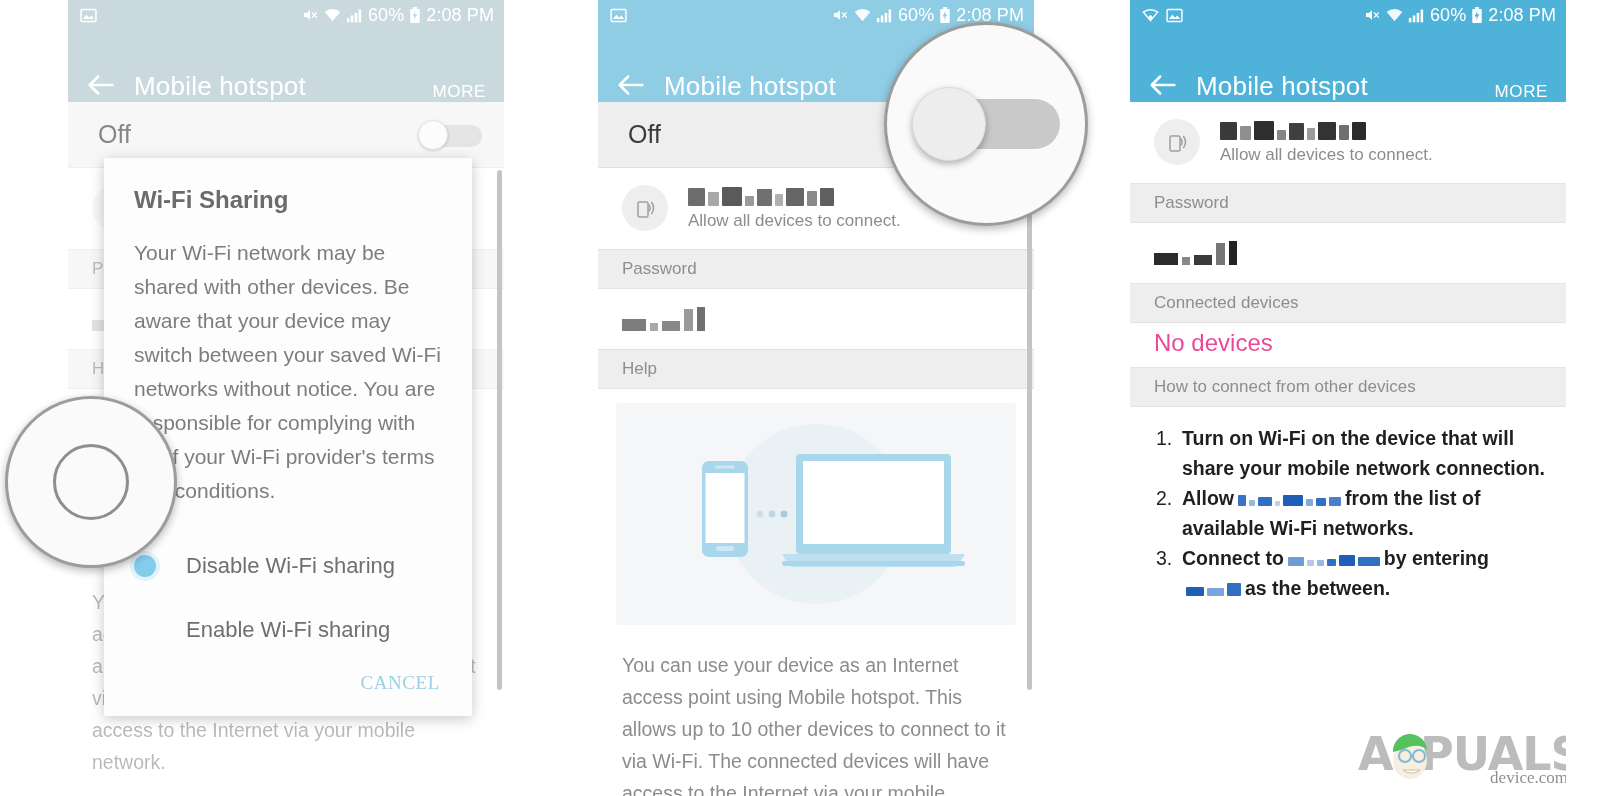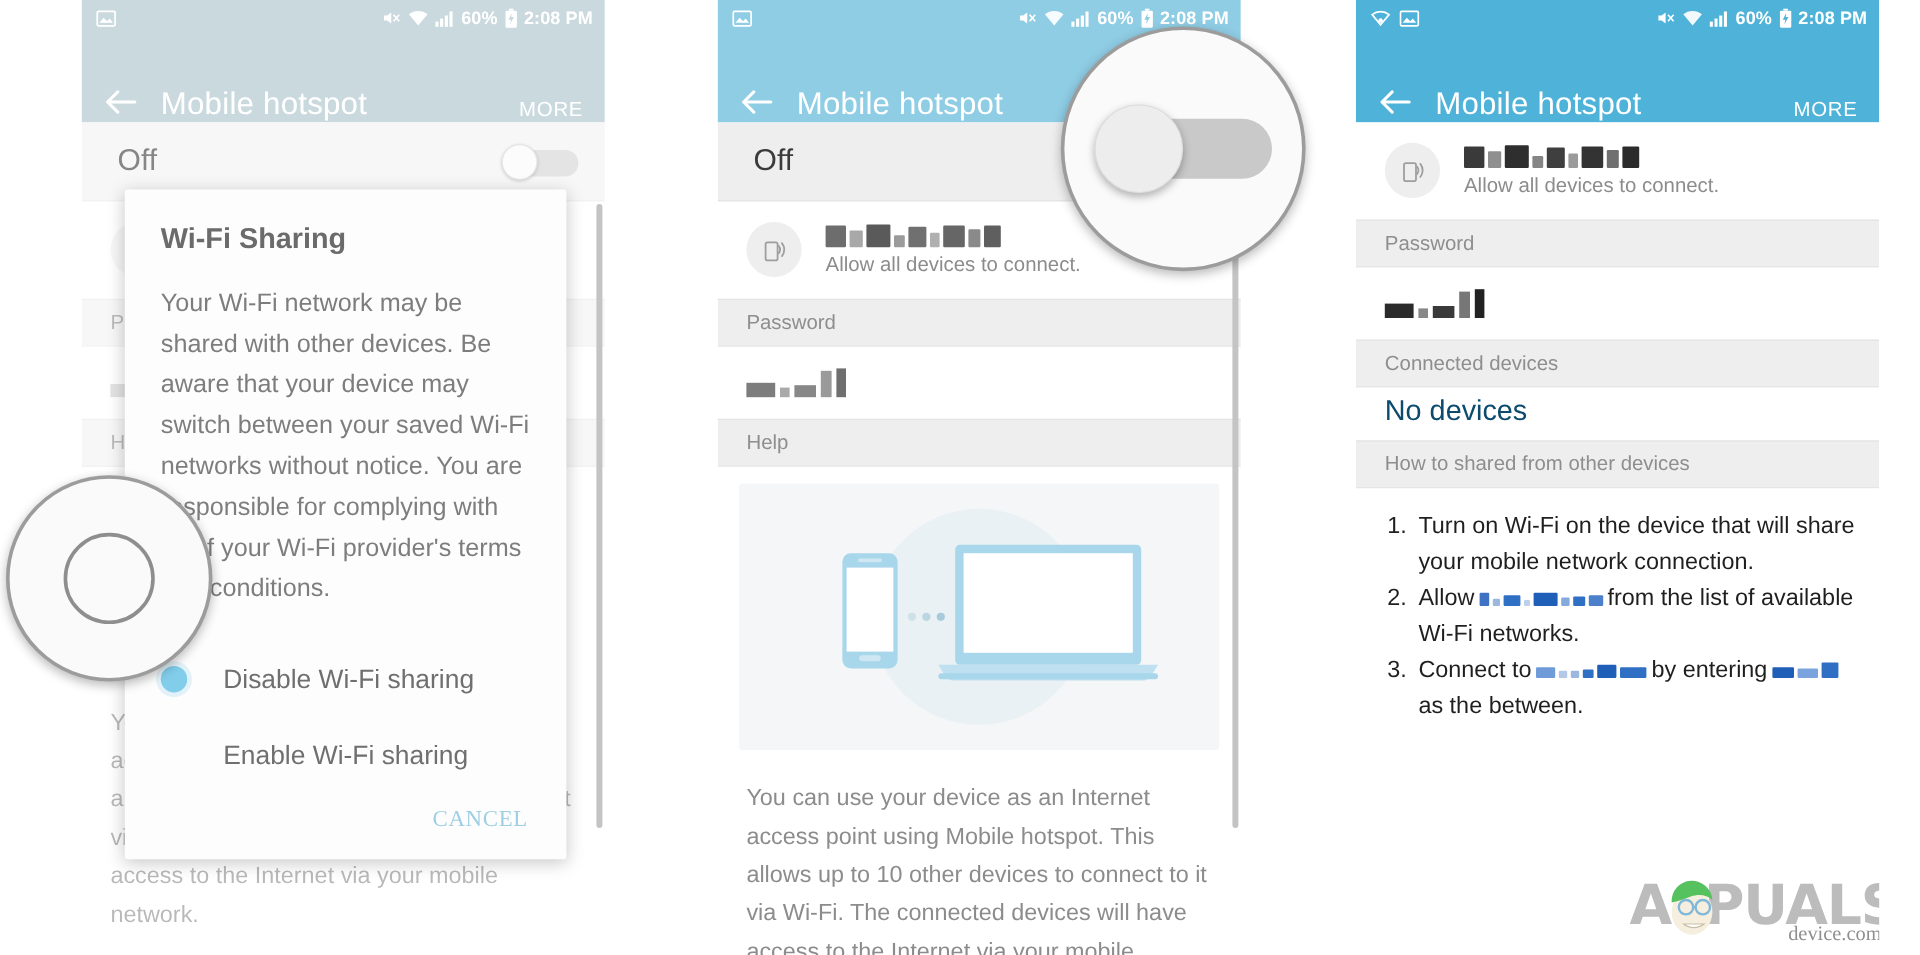--- a/index.html
+++ b/index.html
@@ -19,21 +19,21 @@
 
   .dim { filter: grayscale(35%) brightness(1.02) opacity(0.62); }
 
   
   .statusbar {
     height: 30px; display: flex; align-items: center;
     padding: 0 10px 0 12px; color: #fff; font-size: 15px;
   }
   .sb-left { display: flex; align-items: center; gap: 7px; }
   .sb-right { margin-left: auto; display: flex; align-items: center; gap: 5px; }
-  .sb-text { font-size: 15px; letter-spacing: .1px; font-weight: bold; }
+  .sb-text { font-size: 18px; letter-spacing: .1px; }
   svg.ic { display: block; }
 
   
   .appbar {
     height: 72px; display: flex; align-items: flex-end;
     padding: 0 18px 0 16px; color: #fff;
   }
   .back-arrow { width: 34px; height: 34px; flex: 0 0 auto; }
   .appbar-title { font-size: 26px; margin-left: 16px; font-weight: 400; letter-spacing: .2px; }
   .more-btn { margin-left: auto; font-size: 17px; letter-spacing: .6px; }
@@ -69,37 +69,37 @@
   .ssid-sub { font-size: 17px; color: #8c8c8c; }
 
   
   .section-hd {
     background: #eeeeee; color: #8e8e8e; font-size: 17px;
     padding: 9px 0 9px 24px; border-top: 1px solid #e3e3e3; border-bottom: 1px solid #e3e3e3;
   }
   .section-body { background: #fff; padding: 14px 24px 18px 24px; }
   .blur-pass { display: flex; align-items: flex-end; gap: 4px; height: 28px; }
   .blur-pass i { display: block; }
-  .plain-val { font-size: 24px; color: #0c4a6e; padding: 20px 0 10px 0; }
+  .plain-val { font-size: 24px; color: #ec4899; padding: 20px 0 10px 0; }
 
   
   .illus-wrap { background: #fff; padding: 14px 18px 10px 18px; }
   .illus { background: #f4f6f7; border-radius: 3px; height: 222px; position: relative; overflow: hidden; }
 
   
   .desc {
     background: #fff; color: #8c8c8c; font-size: 19.5px; line-height: 32px;
     padding: 14px 22px 18px 24px;
   }
 
   
   .steps { background:#fff; padding: 16px 18px 10px 26px; }
   .step { display: flex; font-size: 19.5px; line-height: 30px; color: #1f1f1f; }
   .step .num { width: 26px; flex: 0 0 26px; }
-  .step .txt { flex: 1; }
+  .step .txt { flex: 1; font-weight: bold; }
   .blur-inline { display: inline-flex; align-items: flex-end; gap: 3px; height: 13px; vertical-align: -1px; margin: 0 4px; }
   .blur-inline i { display: block; border-radius: 1px; }
   .dialog {
     position: absolute; left: 36px; top: 158px; width: 368px;
     background: #fdfdfd; box-shadow: 0 3px 14px rgba(0,0,0,.22); border-radius: 2px;
     padding: 28px 30px 14px 30px;
   }
   .dlg-title { font-size: 24px; color: #6b6b6b; font-weight: 700; margin-bottom: 22px; }
   .dlg-body { font-size: 21px; line-height: 34px; color: #7d7d7d; }
   .dlg-opts { margin-top: 26px; }
@@ -470,21 +470,21 @@
           <i style="width:9px;height:22px;background:#777"></i>
           <i style="width:8px;height:24px;background:#222"></i>
       </span>
     </div>
 
     <div class="section-hd">Connected devices</div>
     <div class="section-body" style="padding:6px 24px 10px 24px">
       <span class="plain-val">No devices</span>
     </div>
 
-    <div class="section-hd">How to shared from other devices</div>
+    <div class="section-hd">How to connect from other devices</div>
 
     <div class="steps">
       <div class="step">
         <span class="num">1.</span>
         <span class="txt">Turn on Wi-Fi on the device that will share your mobile network connection.</span>
       </div>
       <div class="step">
         <span class="num">2.</span>
         <span class="txt"><span>Allow</span><span class="blur-inline">
               <i style="width:8px;height:11px;background:#3f72c4"></i>

